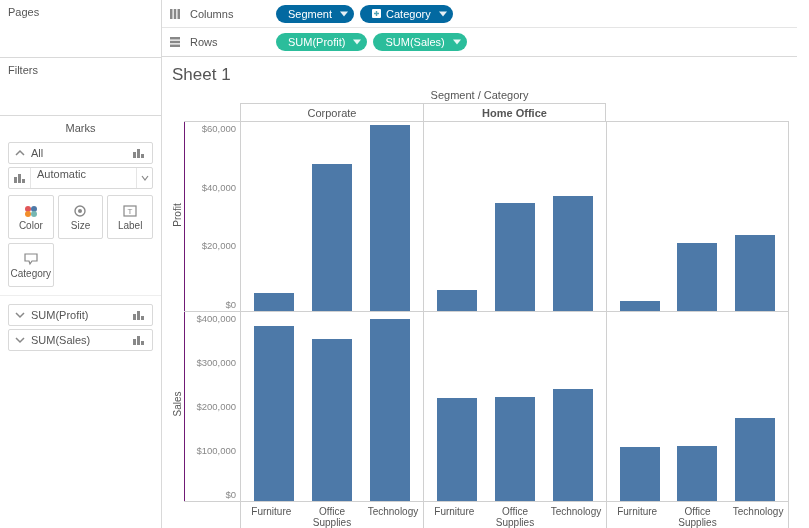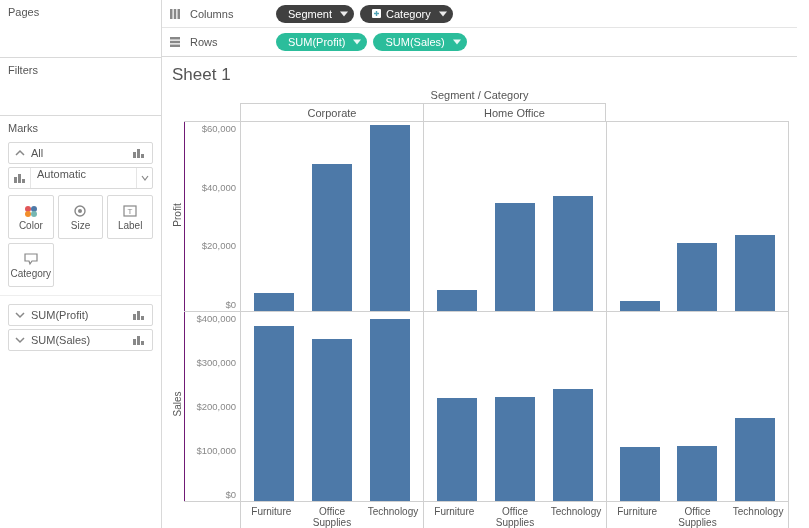--- a/index.html
+++ b/index.html
@@ -32,21 +32,21 @@
   .card-title {
     color: #555;
     padding-bottom: 2px;
   }
   .pages-card { height: 58px; }
   .filters-card { height: 58px; }
   .marks-card {
     flex: 1 0 auto;
     padding: 6px 8px 6px 8px;
   }
-  .marks-card .card-title { margin-bottom: 6px; }
+  .marks-card .card-title { margin-bottom: 6px; text-align: center; }
   .all-row {
     display: flex;
     align-items: center;
     justify-content: flex-start;
     border: 1px solid #d9d9d9;
     border-radius: 2px;
     height: 22px;
     margin-bottom: 3px;
     padding: 0 6px;
   }
@@ -123,21 +123,21 @@
     position: relative;
     display: inline-flex;
     align-items: center;
     height: 18px;
     border-radius: 9px;
     padding: 0 22px 0 12px;
     color: #fff;
     font-size: 11px;
     white-space: nowrap;
   }
-  .pill-blue { background: #404040; }
+  .pill-blue { background: #0369a1; }
   .pill-green { background: #2bbd9b; }
   .pill .plus-icon {
     display:inline-flex; margin-right:5px;
   }
   .pill .drop-arrow {
     position:absolute; right:6px; top:50%; transform: translateY(-50%);
     width:0; height:0;
     border-left:4px solid transparent;
     border-right:4px solid transparent;
     border-top:5px solid rgba(255,255,255,.9);
@@ -172,21 +172,21 @@
     display: grid;
     grid-template-columns: 56px repeat(3, 1fr);
     height: 18px;
   }
   .seg-header .seg-cell {
     border-top: 1px solid #d0d0d0;
     border-left: 1px solid #d0d0d0;
     display:flex; align-items:center; justify-content:center;
     color:#555;
   }
-  .seg-header .seg-cell:last-child { border-right: 1px solid #d0d0d0; }
+  .seg-header .seg-cell:last-child { border-right: 1px solid #d0d0d0; font-weight: bold; }
   .plot-rows {
     flex:1;
     display:flex;
     flex-direction:column;
   }
   .plot-row {
     display:grid;
     grid-template-columns: 56px repeat(3, 1fr);
     border-top: 1px solid #d0d0d0;
   }

